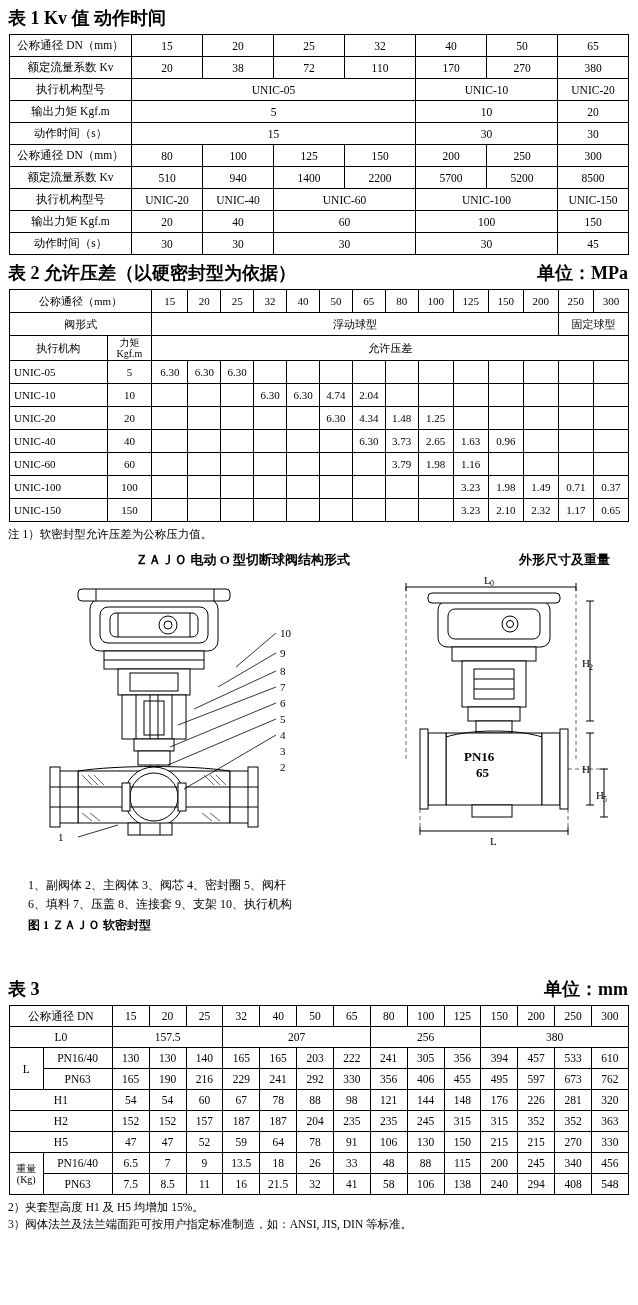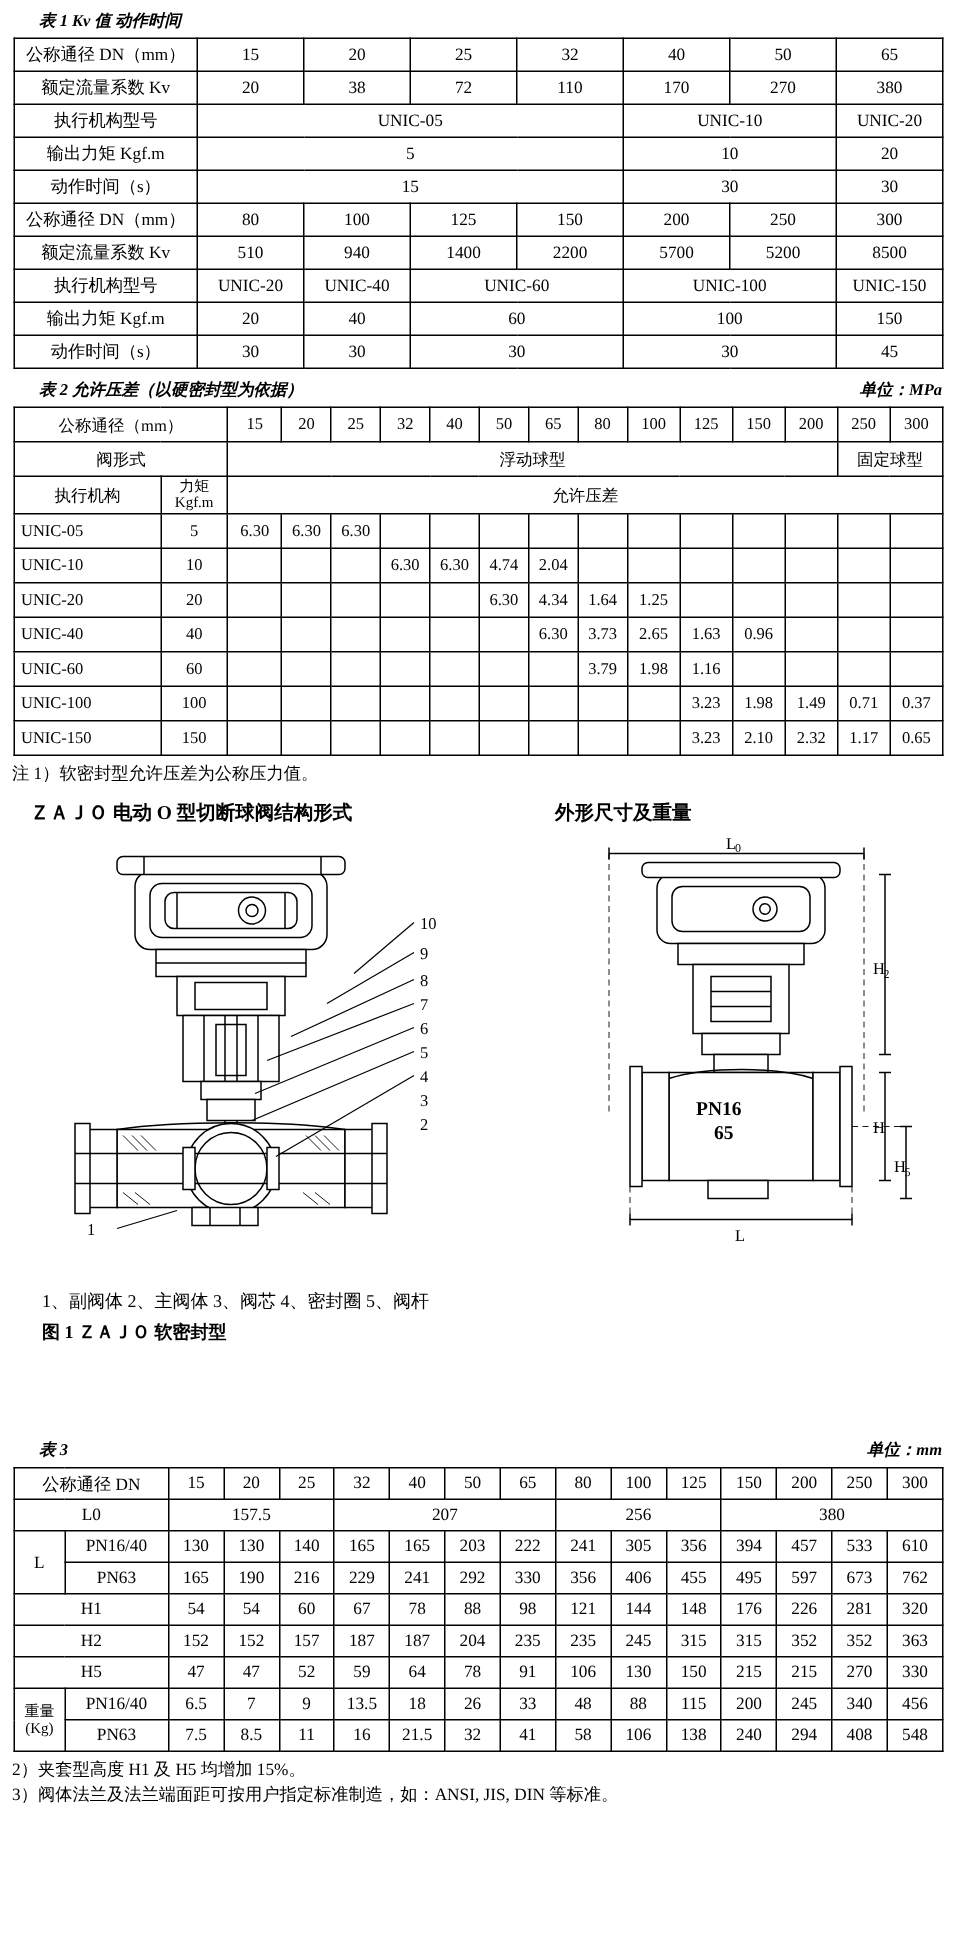--- a/index.html
+++ b/index.html
@@ -18,23 +18,22 @@
   }
   .page {
     width: 638px;
     height: 1305px;
     position: relative;
     padding: 0;
     box-sizing: border-box;
   }
   .sec-title {
     font-weight: bold;
-    font-size: 11px;
-    margin: 6px 0 4px 26px;
-    font-style: italic;
+    font-size: 18px;
+    margin: 6px 0 4px 8px;
   }
   .sec-title .unit {
     float: right;
     margin-right: 10px;
     font-weight: bold;
   }
   table.grid {
     border-collapse: collapse;
     margin: 0 auto;
     table-layout: fixed;
@@ -63,21 +62,21 @@
   
   .fig-wrap {
     position: relative;
     width: 638px;
     height: 420px;
     margin-top: 8px;
   }
   .fig-title {
     font-weight: bold;
     font-size: 13px;
-    text-align: left;
+    text-align: right;
   }
   .fig-left-title { position: absolute; left: 20px; top: 0; width: 330px; }
   .fig-right-title { position: absolute; left: 370px; top: 0; width: 240px; }
   .legend {
     position: absolute;
     left: 28px;
     top: 325px;
     width: 330px;
     font-size: 12px;
     line-height: 19px;
@@ -294,21 +293,21 @@
         <tr>
           <td style="text-align: left; padding-left: 4px;">UNIC-20</td>
           <td>20</td>
           <td></td>
           <td></td>
           <td></td>
           <td></td>
           <td></td>
           <td>6.30</td>
           <td>4.34</td>
-          <td>1.64</td>
+          <td>1.48</td>
           <td>1.25</td>
           <td></td>
           <td></td>
           <td></td>
           <td></td>
           <td></td>
         </tr>
         <tr>
           <td style="text-align: left; padding-left: 4px;">UNIC-40</td>
           <td>40</td>
@@ -541,20 +540,21 @@
         <text x="206" y="198">H</text>
         <text x="220" y="224">H</text>
         <text x="227" y="227" font-size="8">5</text>
         <text x="88" y="186" font-size="13" font-weight="bold">PN16</text>
         <text x="100" y="202" font-size="13" font-weight="bold">65</text>
       </g>
     </svg>
 
     <div class="legend">
       <div>1、副阀体 2、主阀体 3、阀芯 4、密封圈 5、阀杆</div>
+      <div>6、填料 7、压盖 8、连接套 9、支架 10、执行机构</div>
       <div class="cap">图 1 ＺＡＪＯ 软密封型</div>
     </div>
   </div>
 
   <div class="sec-title">
     <span>表 3</span>
     <span class="unit">单位：mm</span>
   </div>
   <table class="grid" id="table3">
     <colgroup>

